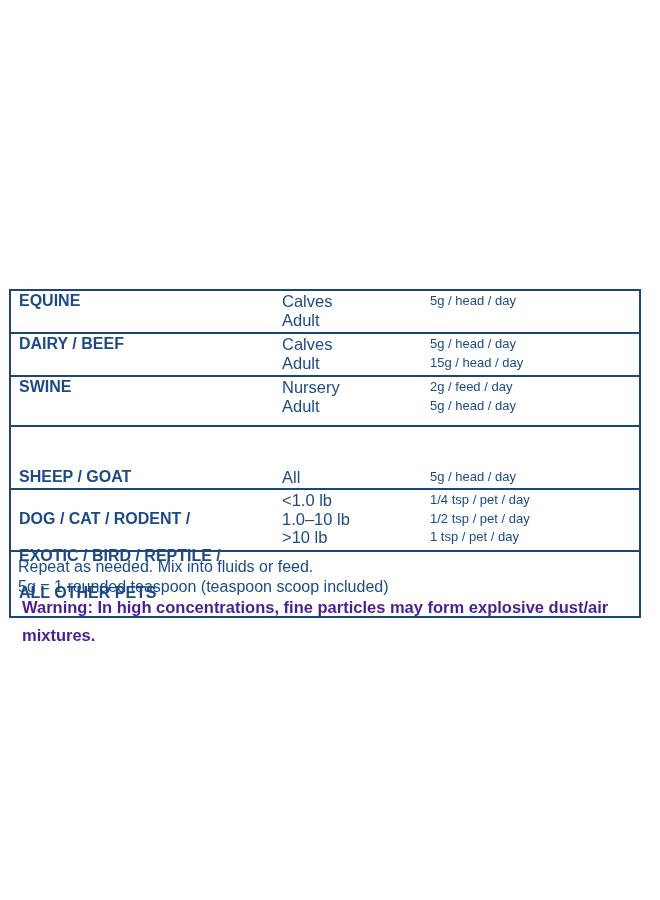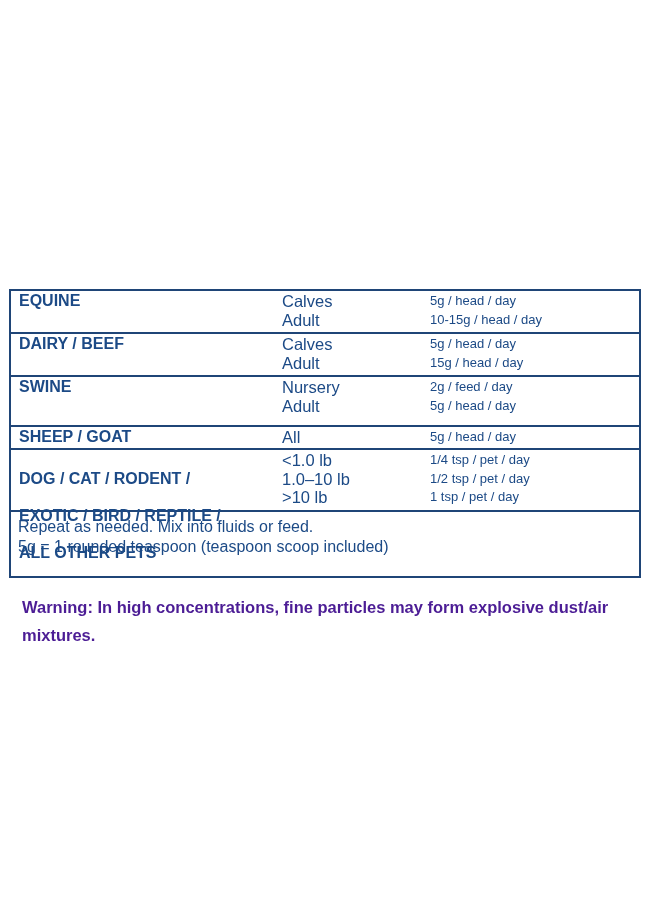--- a/index.html
+++ b/index.html
@@ -60,21 +60,21 @@
       position: absolute;
       left: 419px;
       top: 1px;
       font-size: 13px;
       line-height: 18.5px;
     }
     .line { display: block; white-space: nowrap; }
     .r-equine { height: 43px; padding-left: 32px; }
     .r-dairy { height: 43px; }
     .r-swine { height: 50px; }
-    .r-sheep { height: 23px; }
+    .r-sheep { height: 23px; margin-top: 40px; }
     .r-pets { height: 62px; }
     .r-notes { height: 64px; }
     .notes {
       position: absolute;
       left: 7px;
       top: 5px;
       font-size: 16px;
       line-height: 20px;
     }
     .warning {
@@ -94,21 +94,20 @@
 <div class="table">
 
   <div class="row r-equine">
     <span class="animal">EQUINE</span>
     <div class="col-sub">
       <span class="line">Calves</span>
       <span class="line">Adult</span>
     </div>
     <div class="col-dose">
       <span class="line">5g / head / day</span>
-      <span class="line">10-15g / head / day</span>
     </div>
   </div>
 
   <div class="row r-dairy">
     <span class="animal">DAIRY / BEEF</span>
     <div class="col-sub">
       <span class="line">Calves</span>
       <span class="line">Adult</span>
     </div>
     <div class="col-dose">

